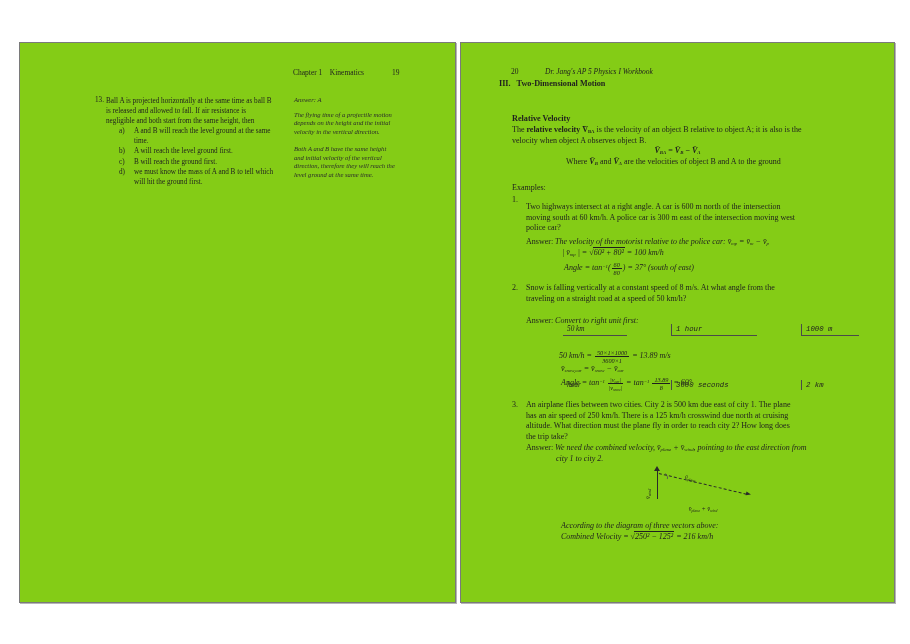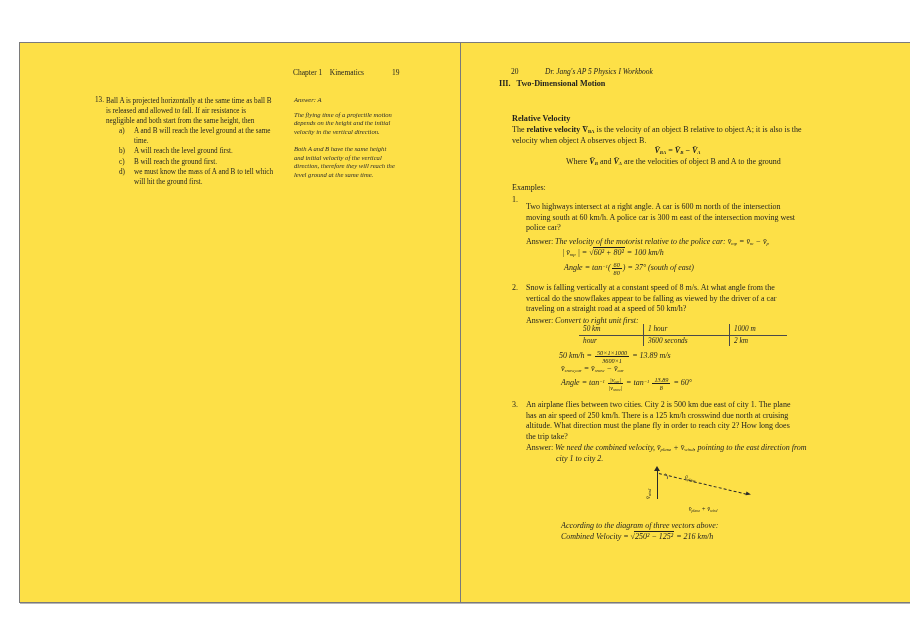--- a/index.html
+++ b/index.html
@@ -1,19 +1,19 @@
 <!DOCTYPE html>
 <html><head>
 <meta charset="utf-8">
 <style>
   html,body{margin:0;padding:0;background:#ffffff;}
   .canvas{position:relative;width:910px;height:644px;background:#ffffff;
           font-family:"Liberation Serif",serif;color:#1f1f1f;overflow:hidden;}
-  .page{position:absolute;top:42px;height:559px;background:#fde047;
-        border:1px solid #7a7a7a;box-shadow:1px 1px 0 #b5b5b5;padding-left:28px;}
+  .page{position:absolute;top:42px;height:559px;background:#84cc16;
+        border:1px solid #7a7a7a;box-shadow:1px 1px 0 #b5b5b5;}
   .page-left{left:19px;width:435px;}
   .page-right{left:460px;width:433px;}
   .abs{position:absolute;}
   .pre{white-space:pre;}
   .b{font-weight:bold;}
   .it{font-style:italic;}
   .rm{font-style:normal;}
   sub{font-size:0.6em;vertical-align:-0.3em;line-height:0;}
   sup{font-size:0.6em;vertical-align:0.45em;line-height:0;}
   
@@ -36,21 +36,21 @@
                  font-size:0.78em;line-height:1.15;margin:0 1px;}
   .frac .fn{display:block;border-bottom:0.8px solid currentColor;padding:0 2px;}
   .frac .fd{display:block;}
   .sqrt{display:inline;}
   .sqrt .rad{letter-spacing:-1px;}
   .sqrt .vinc{border-top:0.8px solid currentColor;padding:0 1px;}
   
   .conv{display:grid;grid-template-columns:64px 86px 58px;font-style:italic;
         font-size:7.3px;line-height:10.5px;}
   .conv .c{padding:0 4px;}
-  .conv .v{border-left:0.8px solid #4a4a4a;}
+  .conv .v{border-left:0.8px solid #4a4a4a;font-family:Liberation Mono, monospace;}
   .conv .top{border-bottom:0.8px solid #4a4a4a;}
   
   .diagram{width:124px;height:54px;}
   .dline-wind{position:absolute;left:16px;top:5px;width:1px;height:28px;background:#2a2a2a;}
   .darrow-up{position:absolute;left:13px;top:0;width:0;height:0;
              border-left:3px solid transparent;border-right:3px solid transparent;
              border-bottom:5px solid #2a2a2a;}
   .dline-plane{position:absolute;left:18px;top:7px;width:90px;height:0;
                border-top:1px dashed #2a2a2a;transform:rotate(13.3deg);transform-origin:0 0;}
   .darrow-plane{position:absolute;left:105px;top:26px;width:0;height:0;
@@ -150,27 +150,26 @@
         <div>moving south at 60 km/h. A police car is 300 m east of the intersection moving west</div>
         <div>police car?</div>
       </div>
     <div class="abs rp-line formula" style="left:65px;top:194px;"><span class="rm">Answer: </span><span>The velocity of the motorist relative to the police car: </span><span>v̄</span><sub>mp</sub><span> = </span><span>v̄</span><sub>m</sub><span> − </span><span>v̄</span><sub>p</sub></div>
     <div class="abs rp-line formula" style="left:101px;top:205px;"><span>| v̄</span><sub>mp</sub><span> | = </span><span class="sqrt"><span class="rad">√</span><span class="vinc"><span>60² + 80²</span></span></span><span> = 100 km/h</span></div>
     <div class="abs rp-line formula" style="left:103px;top:218px;"><span>Angle = tan</span><sup>−1</sup><span>(</span><span class="frac"><span class="fn"><span>60</span></span><span class="fd"><span>80</span></span></span><span>) = 37°</span><span> (south of east)</span></div>
 
     <span class="abs rp-line" style="left:51px;top:240px;">2.</span>
     <div class="abs rp-text" style="left:65px;top:240px;">
         <div>Snow is falling vertically at a constant speed of 8 m/s. At what angle from the</div>
-        <div>vertical do the snowflakes appear to be falling as viewed by the driver of a car</div>
         <div>traveling on a straight road at a speed of 50 km/h?</div>
       </div>
     <div class="abs rp-line" style="left:65px;top:273px;">
       <span>Answer: </span><span class="it">Convert to right unit first:</span>
     </div>
-    <div class="abs conv" style="left:118px;top:281px;">
+    <div class="abs conv" style="left:102px;top:281px;gap:44px;">
       <div class="c top">50 km</div>
       <div class="c top v">1 hour</div>
       <div class="c top v">1000 m</div>
       <div class="c">hour</div>
       <div class="c v">3600 seconds</div>
       <div class="c v">2 km</div>
     </div>
     <div class="abs rp-line formula" style="left:98px;top:306px;"><span>50 km/h = </span><span class="frac"><span class="fn"><span>50×1×1000</span></span><span class="fd"><span>3600×1</span></span></span><span> = 13.89 m/s</span></div>
     <div class="abs rp-line formula" style="left:100px;top:321px;"><span>v̄</span><sub>snow,car</sub><span> = </span><span>v̄</span><sub>snow</sub><span> − </span><span>v̄</span><sub>car</sub></div>
     <div class="abs rp-line formula" style="left:100px;top:333px;"><span>Angle =  tan</span><sup>−1</sup><span> </span><span class="frac"><span class="fn"><span>|v</span><sub>car</sub><span>|</span></span><span class="fd"><span>|v</span><sub>snow</sub><span>|</span></span></span><span> = tan</span><sup>−1</sup><span> </span><span class="frac"><span class="fn"><span>13.89</span></span><span class="fd"><span>8</span></span></span><span> = 60°</span></div>

